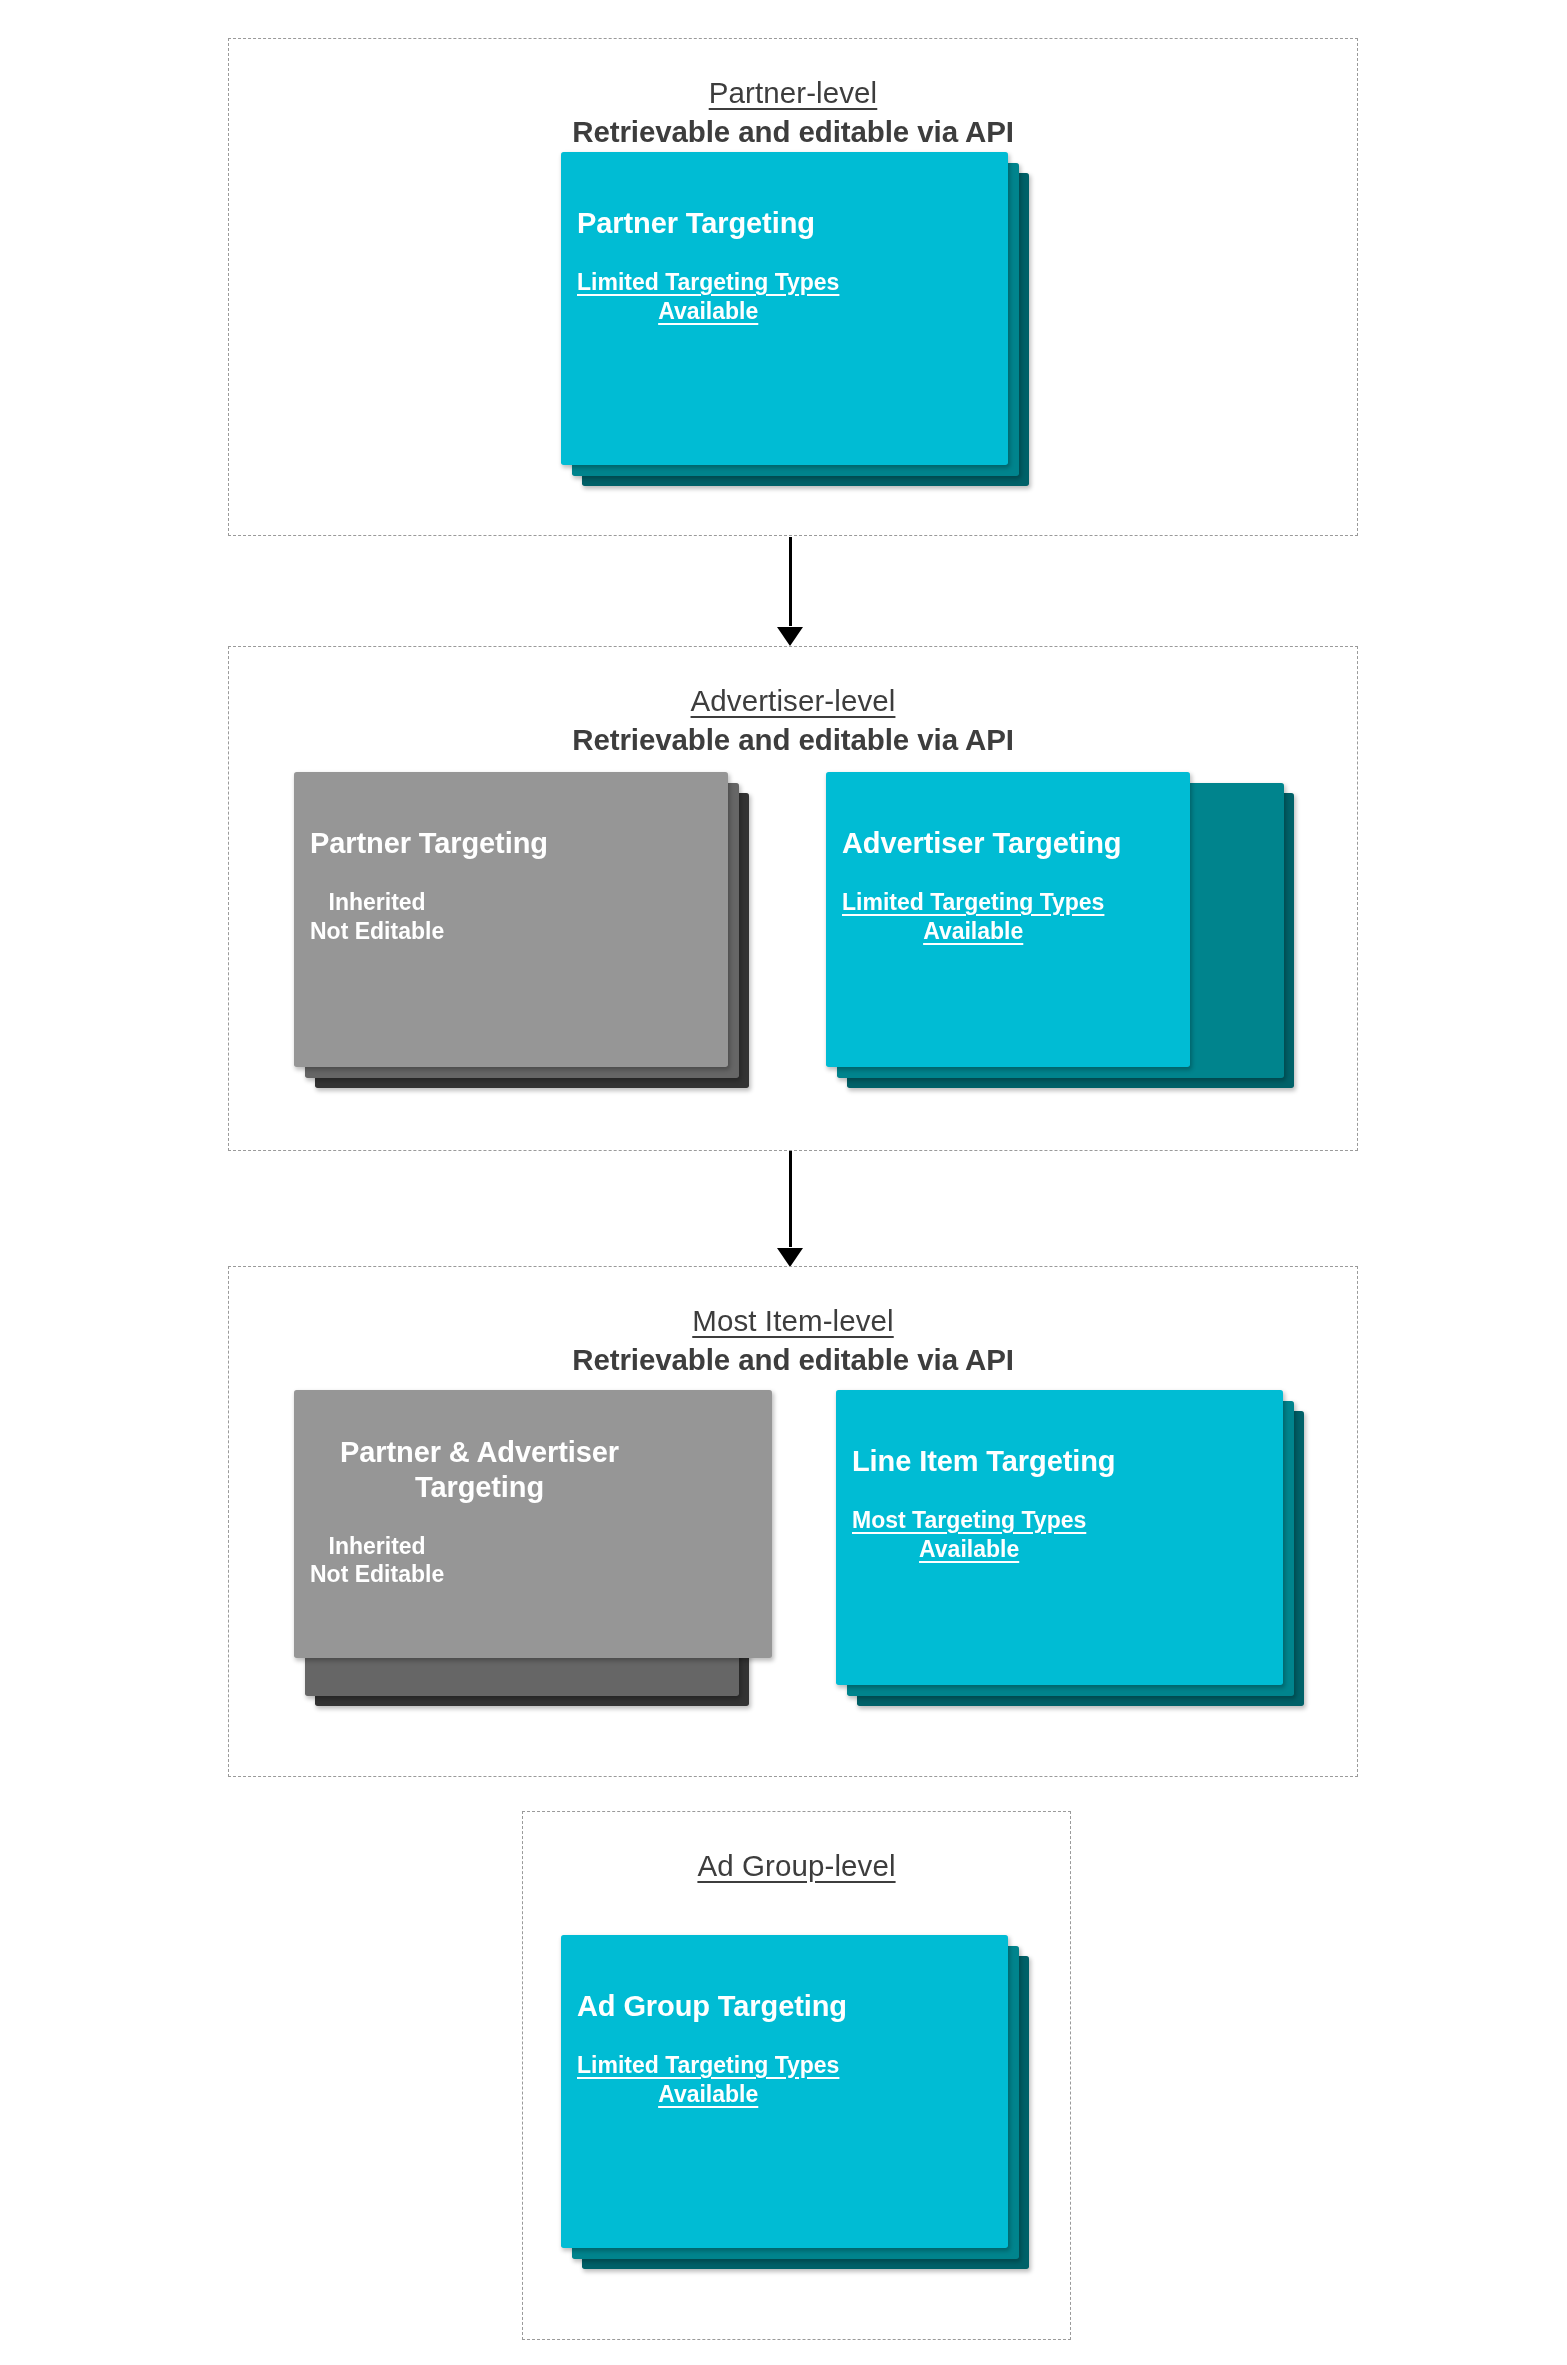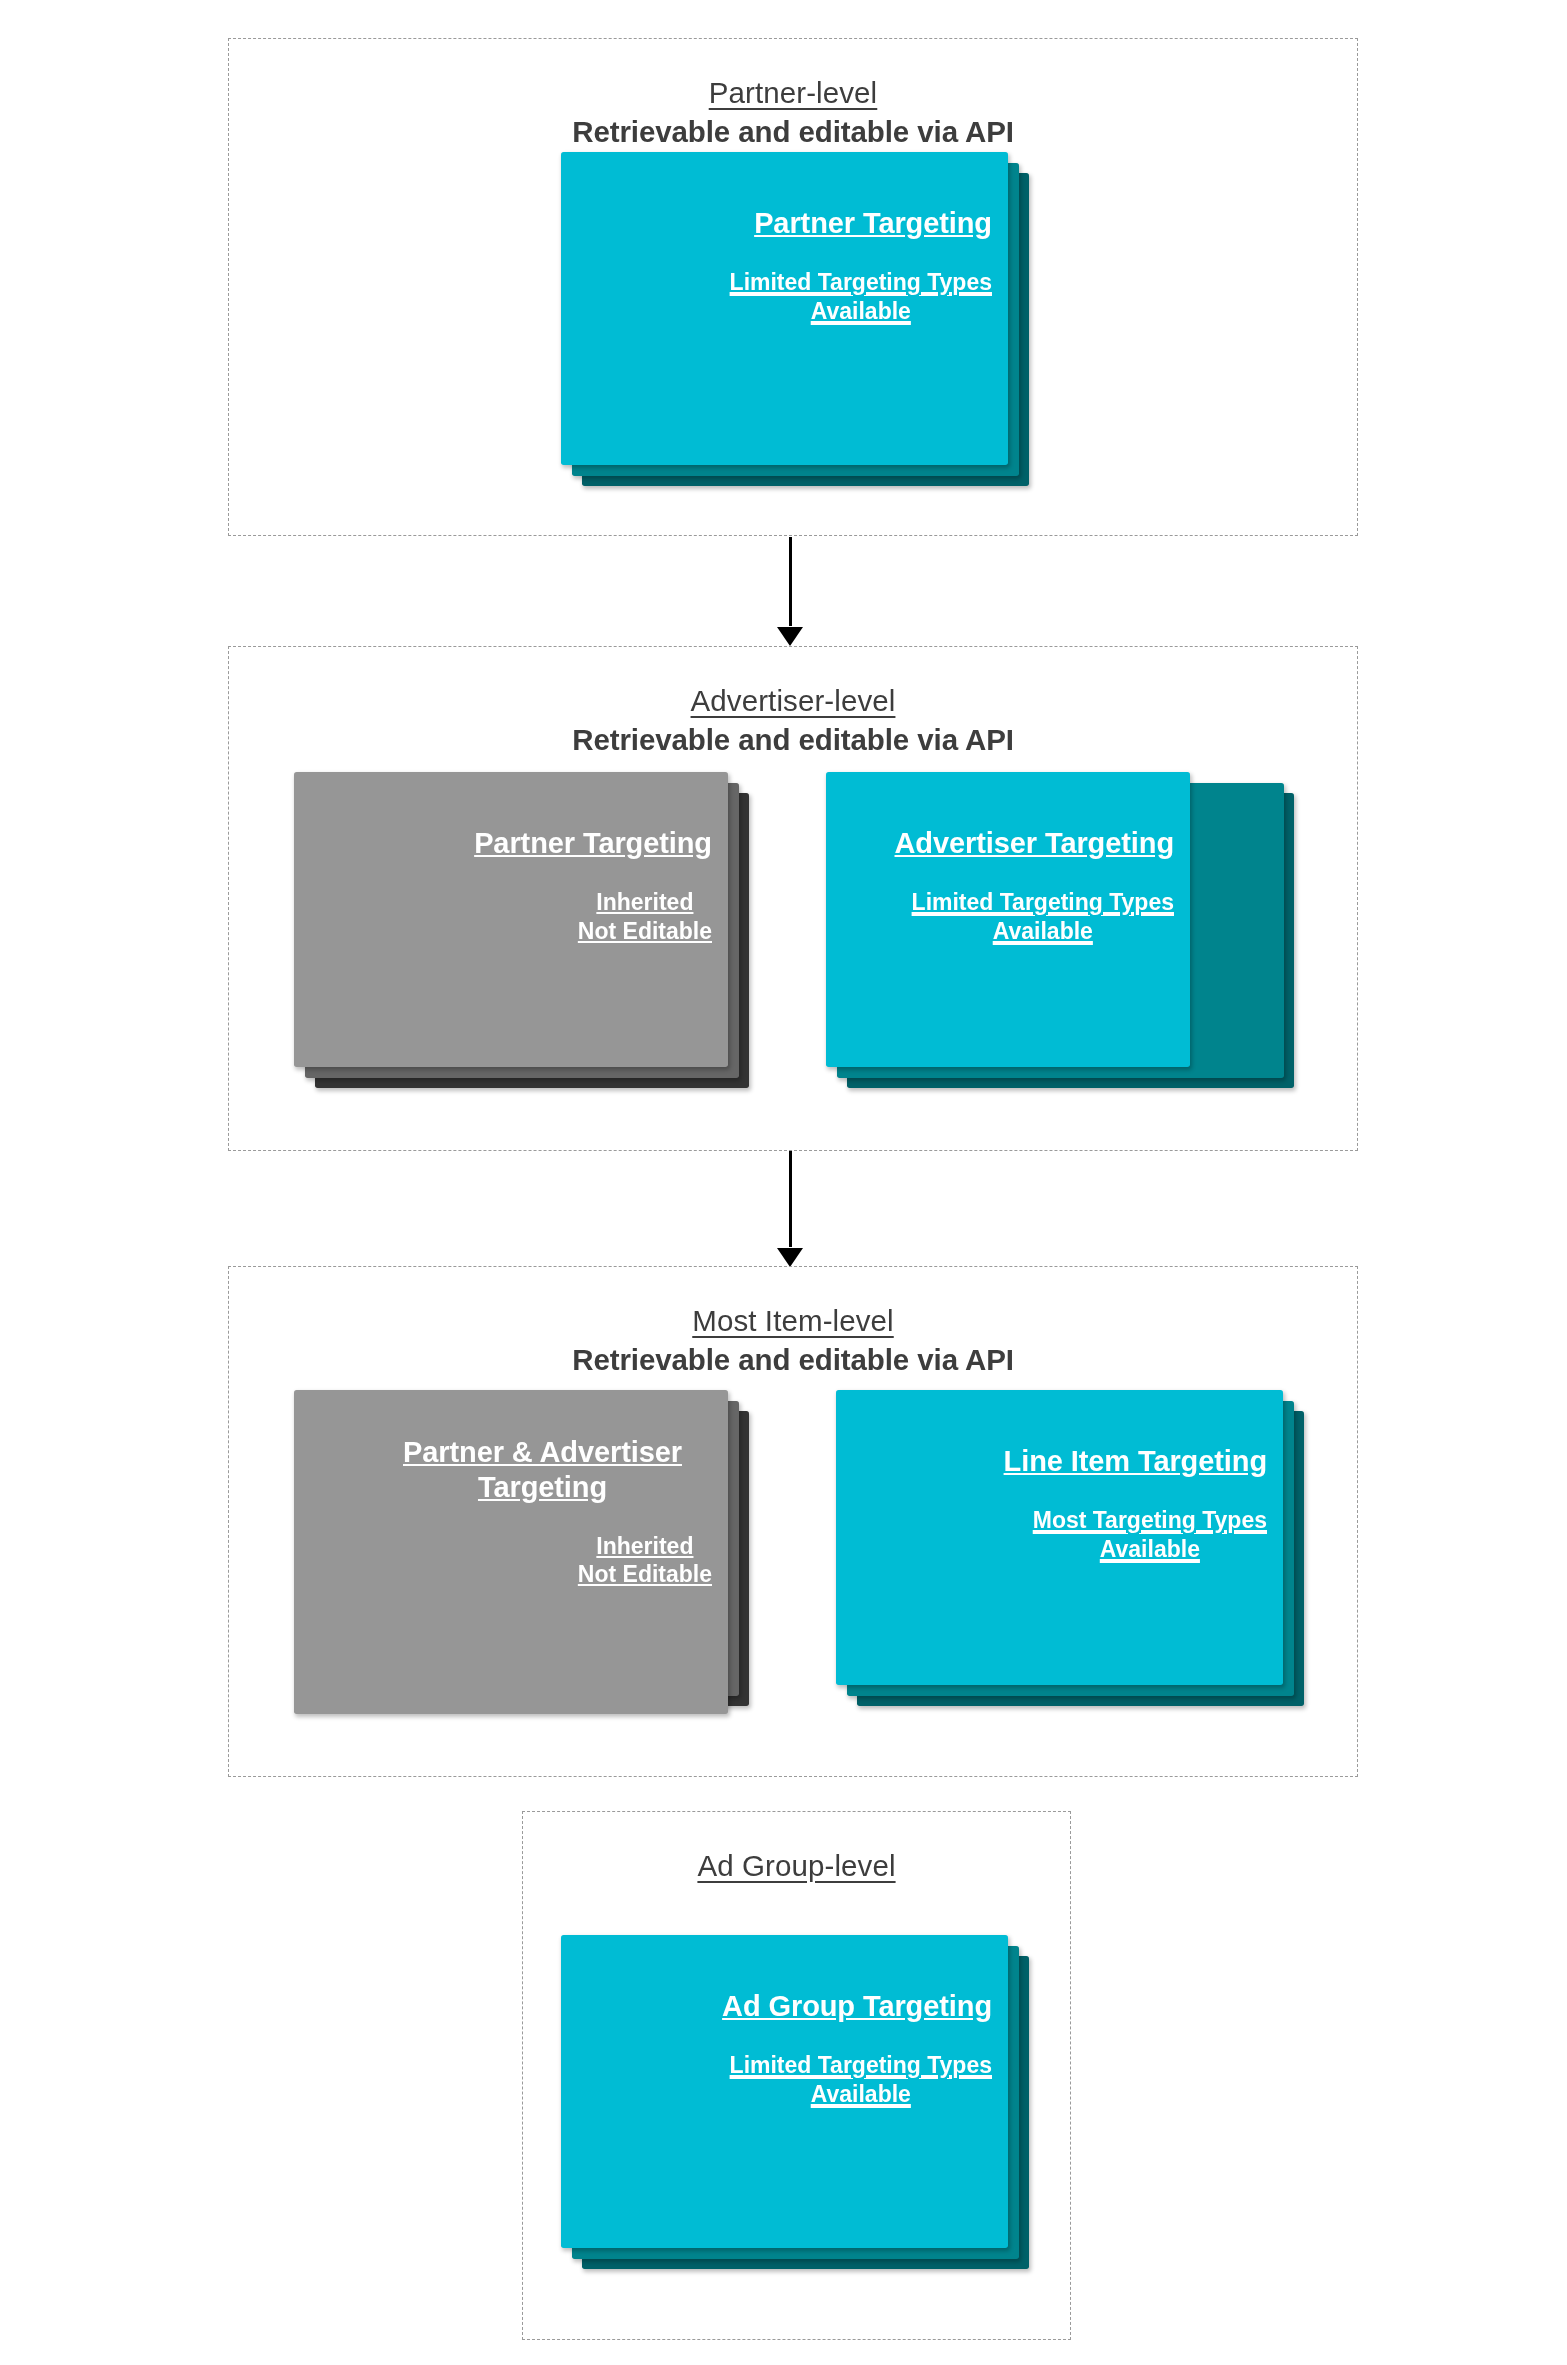--- a/index.html
+++ b/index.html
@@ -84,27 +84,26 @@
   .grey .layer.front { background: #969696; }
 
   .card-body {
     position: absolute;
     left: 0;
     top: 0;
     width: 100%;
     height: 100%;
     display: flex;
     flex-direction: column;
-    align-items: flex-end;
+    align-items: flex-start;
     justify-content: flex-start;
     box-sizing: border-box;
     padding: 54px 16px 0 16px;
     text-align: center;
     color: #ffffff;
-    text-decoration: underline;
   }
 
   .card-title {
     font-size: 29px;
     font-weight: 700;
     line-height: 1.20;
     letter-spacing: -0.1px;
     color: #ffffff;
   }
   .card-sub {
@@ -216,21 +215,21 @@
 
   <div class="panel" style="left:228px; top:1266px; width:1130px; height:511px;">
     <div class="panel-header" style="top:19.6px;">
       <span class="panel-level">Most Item-level</span>
       <span class="panel-api">Retrievable and editable via API</span>
     </div>
 
     <div class="cardstack grey" style="left:65px; top:123px; width:434px; height:295px;">
       <div class="layer back" style="width:434px; height:295px;"></div>
       <div class="layer mid" style="width:434px; height:295px;"></div>
-      <div class="layer front" style="width:434px; height:324px;">
+      <div class="layer front" style="width:434px; height:268px;padding-left:44px;">
         <div class="card-body" style="padding-top:45px;">
           <div class="card-title" style="max-width:339px;">Partner &amp; Advertiser Targeting</div>
           <div class="card-sub">
             <span>Inherited</span><br>
             <span>Not Editable</span>
           </div>
         </div>
       </div>
     </div>
 

